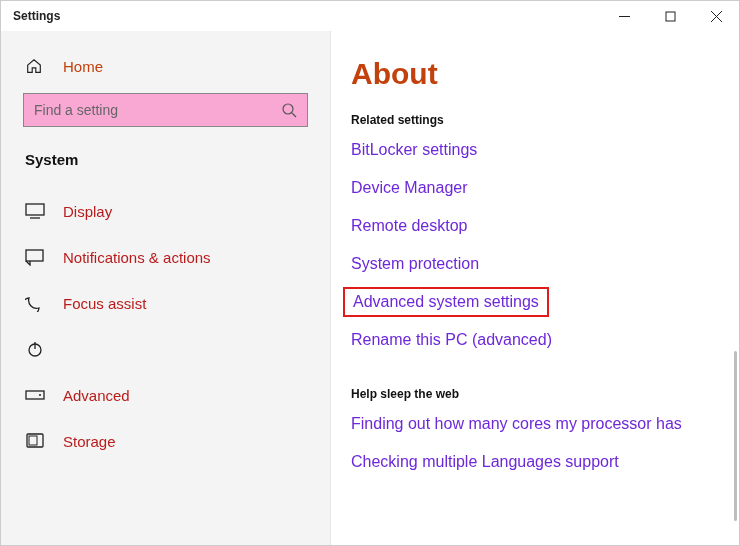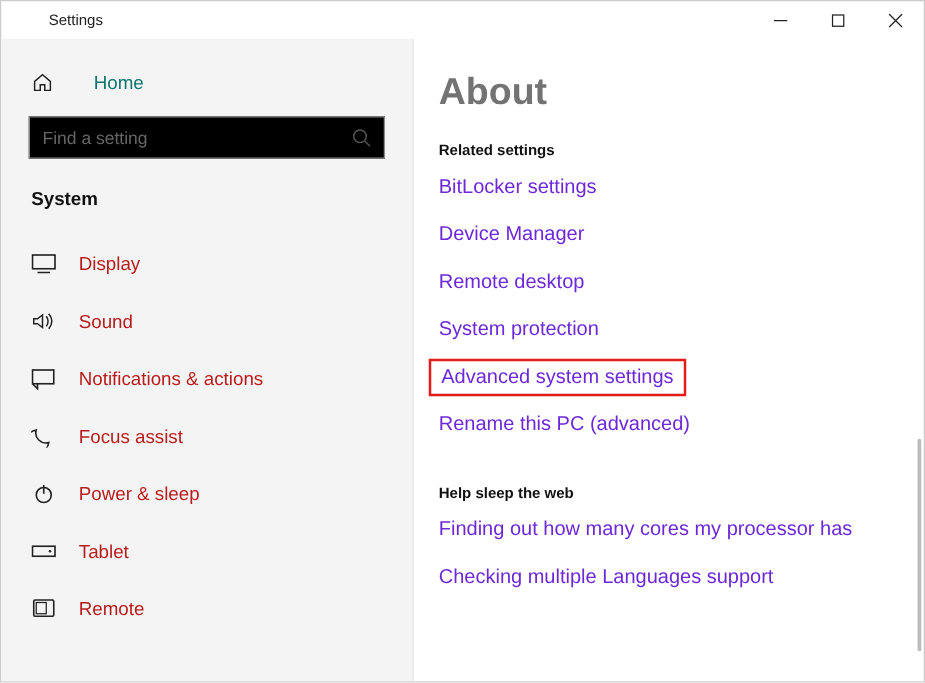--- a/index.html
+++ b/index.html
@@ -15,51 +15,51 @@
   }
   .titlebar {
     height: 30px;
     display: flex;
     align-items: center;
     justify-content: space-between;
     padding: 0 0 0 12px;
     font-size: 12px;
     color: #222;
   }
-  .titlebar .caption { font-weight: 400; margin-left: 26px; }
+  .titlebar .caption { font-weight: 700; }
   .winbtns { display: flex; }
   .winbtn {
     width: 46px; height: 30px;
     display: flex; align-items: center; justify-content: center;
     color: #222;
   }
   .winbtn svg { width: 11px; height: 11px; }
   .content { display: flex; height: calc(100% - 30px); }
   .sidebar {
     width: 330px;
     background: #f4f4f4;
     border-right: 1px solid #e6e6e6;
     padding-top: 20px;
     display: flex; flex-direction: column;
     position: relative;
   }
   .home-row {
     display: flex; align-items: center;
-    gap: 32px;
+    gap: 20px;
     padding: 6px 24px 10px 24px;
     font-size: 15px;
-    color: #0f766e;
+    color: #c2410c;
   }
   .home-row .ico { width: 18px; height: 18px; display:flex; align-items:center; justify-content:center; }
   .search-wrap { padding: 8px 22px 14px 22px; }
   .search {
     width: 100%;
     height: 34px;
     border: 1px solid #888;
-    background: #000000;
+    background: #f9a8d4;
     display: flex; align-items: center;
     padding: 0 10px;
     font-size: 14px;
     color: #666;
     justify-content: space-between;
   }
   .search .ph { color: #666; }
   .search .mag { width: 16px; height: 16px; color: #555; }
   .cat {
     font-weight: 600;
@@ -75,21 +75,21 @@
     font-size: 15px;
     color: #b91c1c;
   }
   .navitem .ico { width: 20px; height: 18px; display:flex; align-items:center; justify-content:center; color:#222; }
   .navitem .ico svg { width: 20px; height: 18px; }
   .main {
     flex: 1;
     padding: 26px 20px 0 20px;
     position: relative;
   }
-  .h1 { font-size: 30px; font-weight: 600; margin: 0 0 22px 0; color:#737373; }
+  .h1 { font-size: 30px; font-weight: 600; margin: 0 0 22px 0; color:#c2410c; }
   .h2 { font-size: 12px; font-weight: 600; margin: 0 0 14px 0; color:#111; }
   .link {
     display: block;
     color: #6d28d9;
     font-size: 16px;
     margin-bottom: 20px;
     width: fit-content;
   }
   .link.hl {
     border: 2.5px solid #e21b1b;
@@ -165,30 +165,20 @@
             <svg viewBox="0 0 20 16">
               <rect x="1" y="1" width="18" height="11" fill="none" stroke="#222" stroke-width="1.3"></rect>
               <line x1="5" y1="15" x2="15" y2="15" stroke="#222" stroke-width="1.3"></line>
             </svg>
           </span>
         <span>Display</span>
       </div>
       <div class="navitem">
         <span class="ico">
             <svg viewBox="0 0 20 16">
-              <path d="M2 6 H5 L9 3 V13 L5 10 H2 Z" fill="none" stroke="#222" stroke-width="1.2"></path>
-              <path d="M12 4 Q15 8 12 12" fill="none" stroke="#222" stroke-width="1.2"></path>
-              <path d="M14 2 Q19 8 14 14" fill="none" stroke="#222" stroke-width="1.2"></path>
-            </svg>
-          </span>
-        <span>Sound</span>
-      </div>
-      <div class="navitem">
-        <span class="ico">
-            <svg viewBox="0 0 20 16">
               <rect x="1" y="1" width="17" height="11" fill="none" stroke="#222" stroke-width="1.3"></rect>
               <path d="M1 12 L5 16 L5 12" fill="none" stroke="#222" stroke-width="1.3"></path>
             </svg>
           </span>
         <span>Notifications &amp; actions</span>
       </div>
       <div class="navitem">
         <span class="ico">
             <svg viewBox="0 0 20 16">
               <path d="M4 3 A8 8 0 0 0 14 13 A9 9 0 1 1 4 3 Z" fill="none" stroke="#222" stroke-width="1.3"></path>
@@ -196,39 +186,38 @@
           </span>
         <span>Focus assist</span>
       </div>
       <div class="navitem">
         <span class="ico">
             <svg viewBox="0 0 20 16">
               <circle cx="10" cy="9" r="6" fill="none" stroke="#222" stroke-width="1.3"></circle>
               <line x1="10" y1="1" x2="10" y2="8" stroke="#222" stroke-width="1.3"></line>
             </svg>
           </span>
-        <span>Power &amp; sleep</span>
       </div>
       <div class="navitem">
         <span class="ico">
             <svg viewBox="0 0 20 16">
               <rect x="1" y="4" width="18" height="8" fill="none" stroke="#222" stroke-width="1.3"></rect>
               <circle cx="15" cy="8" r="1" fill="#222"></circle>
             </svg>
           </span>
-        <span>Tablet</span>
+        <span>Advanced</span>
       </div>
       <div class="navitem">
         <span class="ico">
             <svg viewBox="0 0 20 16">
               <rect x="2" y="1" width="16" height="13" rx="1" fill="none" stroke="#222" stroke-width="1.3"></rect>
               <rect x="4" y="3" width="8" height="9" fill="none" stroke="#222" stroke-width="1"></rect>
             </svg>
           </span>
-        <span>Remote</span>
+        <span>Storage</span>
       </div>
     </nav>
   </aside>
 
   <main class="main">
     <h1 class="h1">About</h1>
 
     <h2 class="h2">Related settings</h2>
     <a class="link">BitLocker settings</a>
     <a class="link">Device Manager</a>

